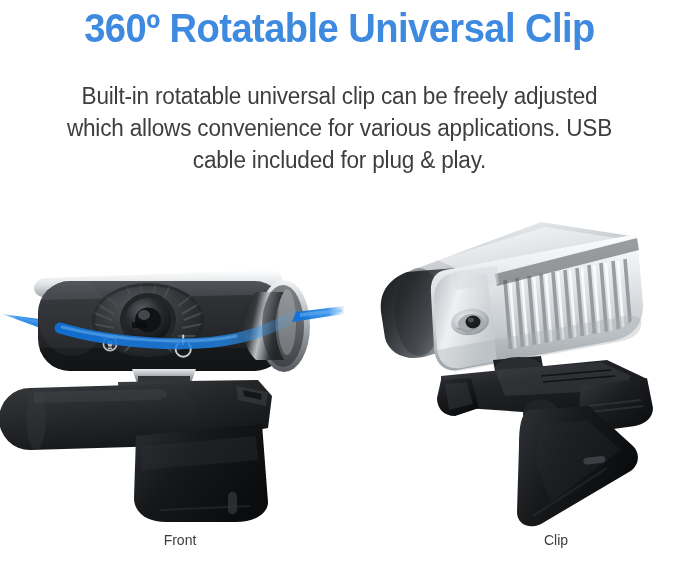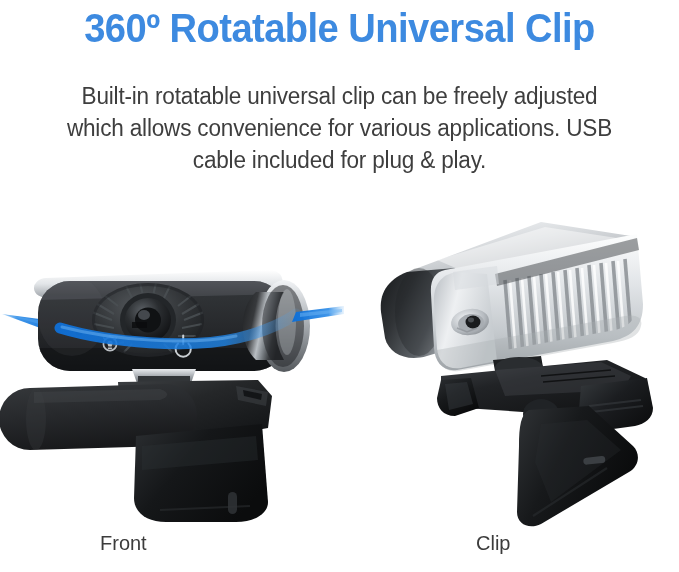--- a/index.html
+++ b/index.html
@@ -39,22 +39,22 @@
 
   
   .stage{position:absolute;left:0;top:210px;width:679px;height:320px;}
   .product{position:absolute;top:0;height:320px;}
   .product.front{left:0;width:345px;}
   .product.back{left:345px;width:334px;}
 
   .captions{position:absolute;left:0;top:532px;width:679px;height:34px;}
   .caption{
     position:absolute;top:0;
-    font-size:20px;color:#3c3c3c;
-    width:160px;
+    font-size:14px;color:#3c3c3c;
+    text-align:center;width:160px;
   }
   .caption.front{left:100px;}
   .caption.back{left:476px;}
 
   svg{display:block;overflow:visible;}
 </style>
 </head>
 <body>
 
 <div id="page">

